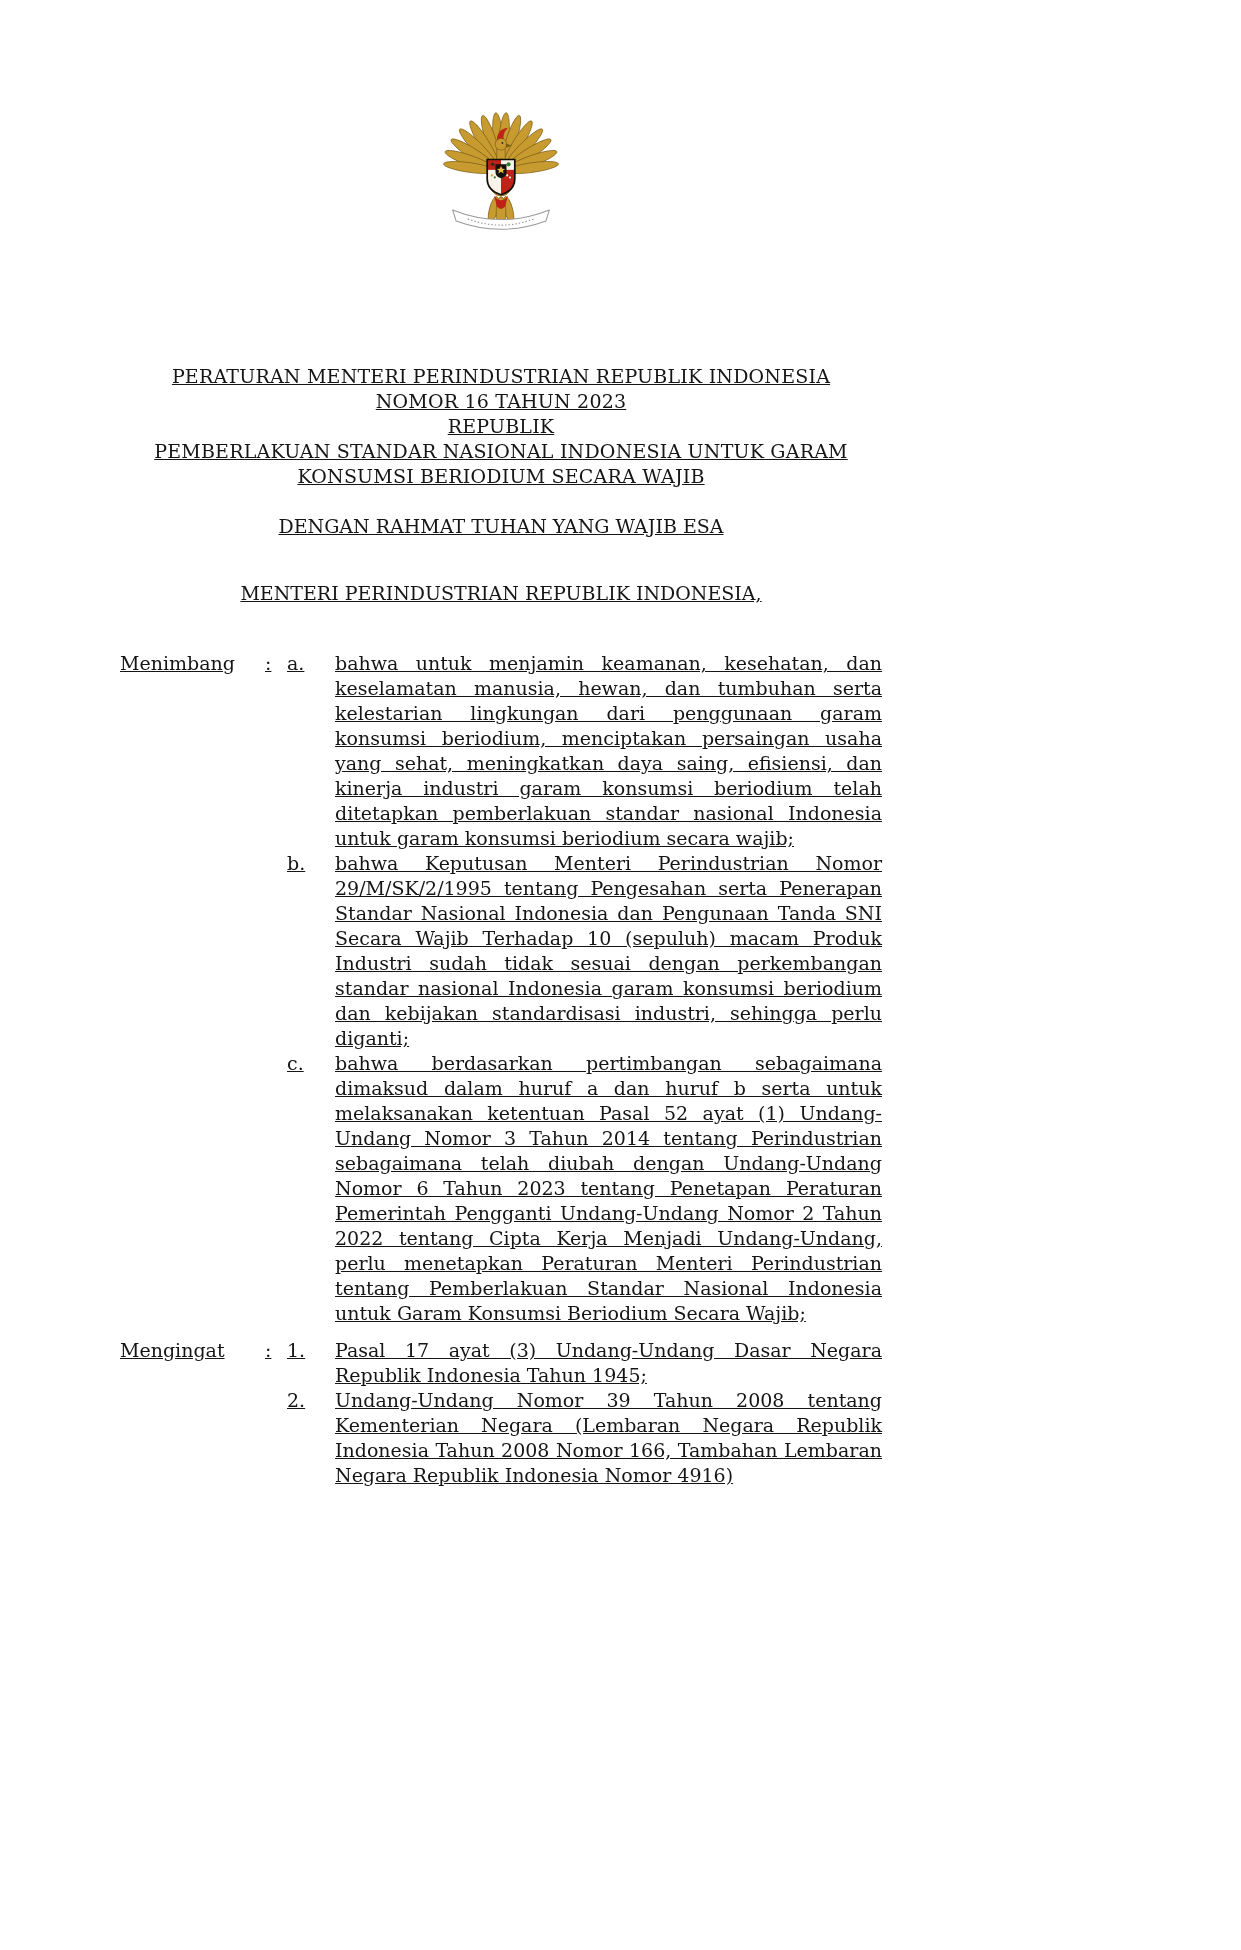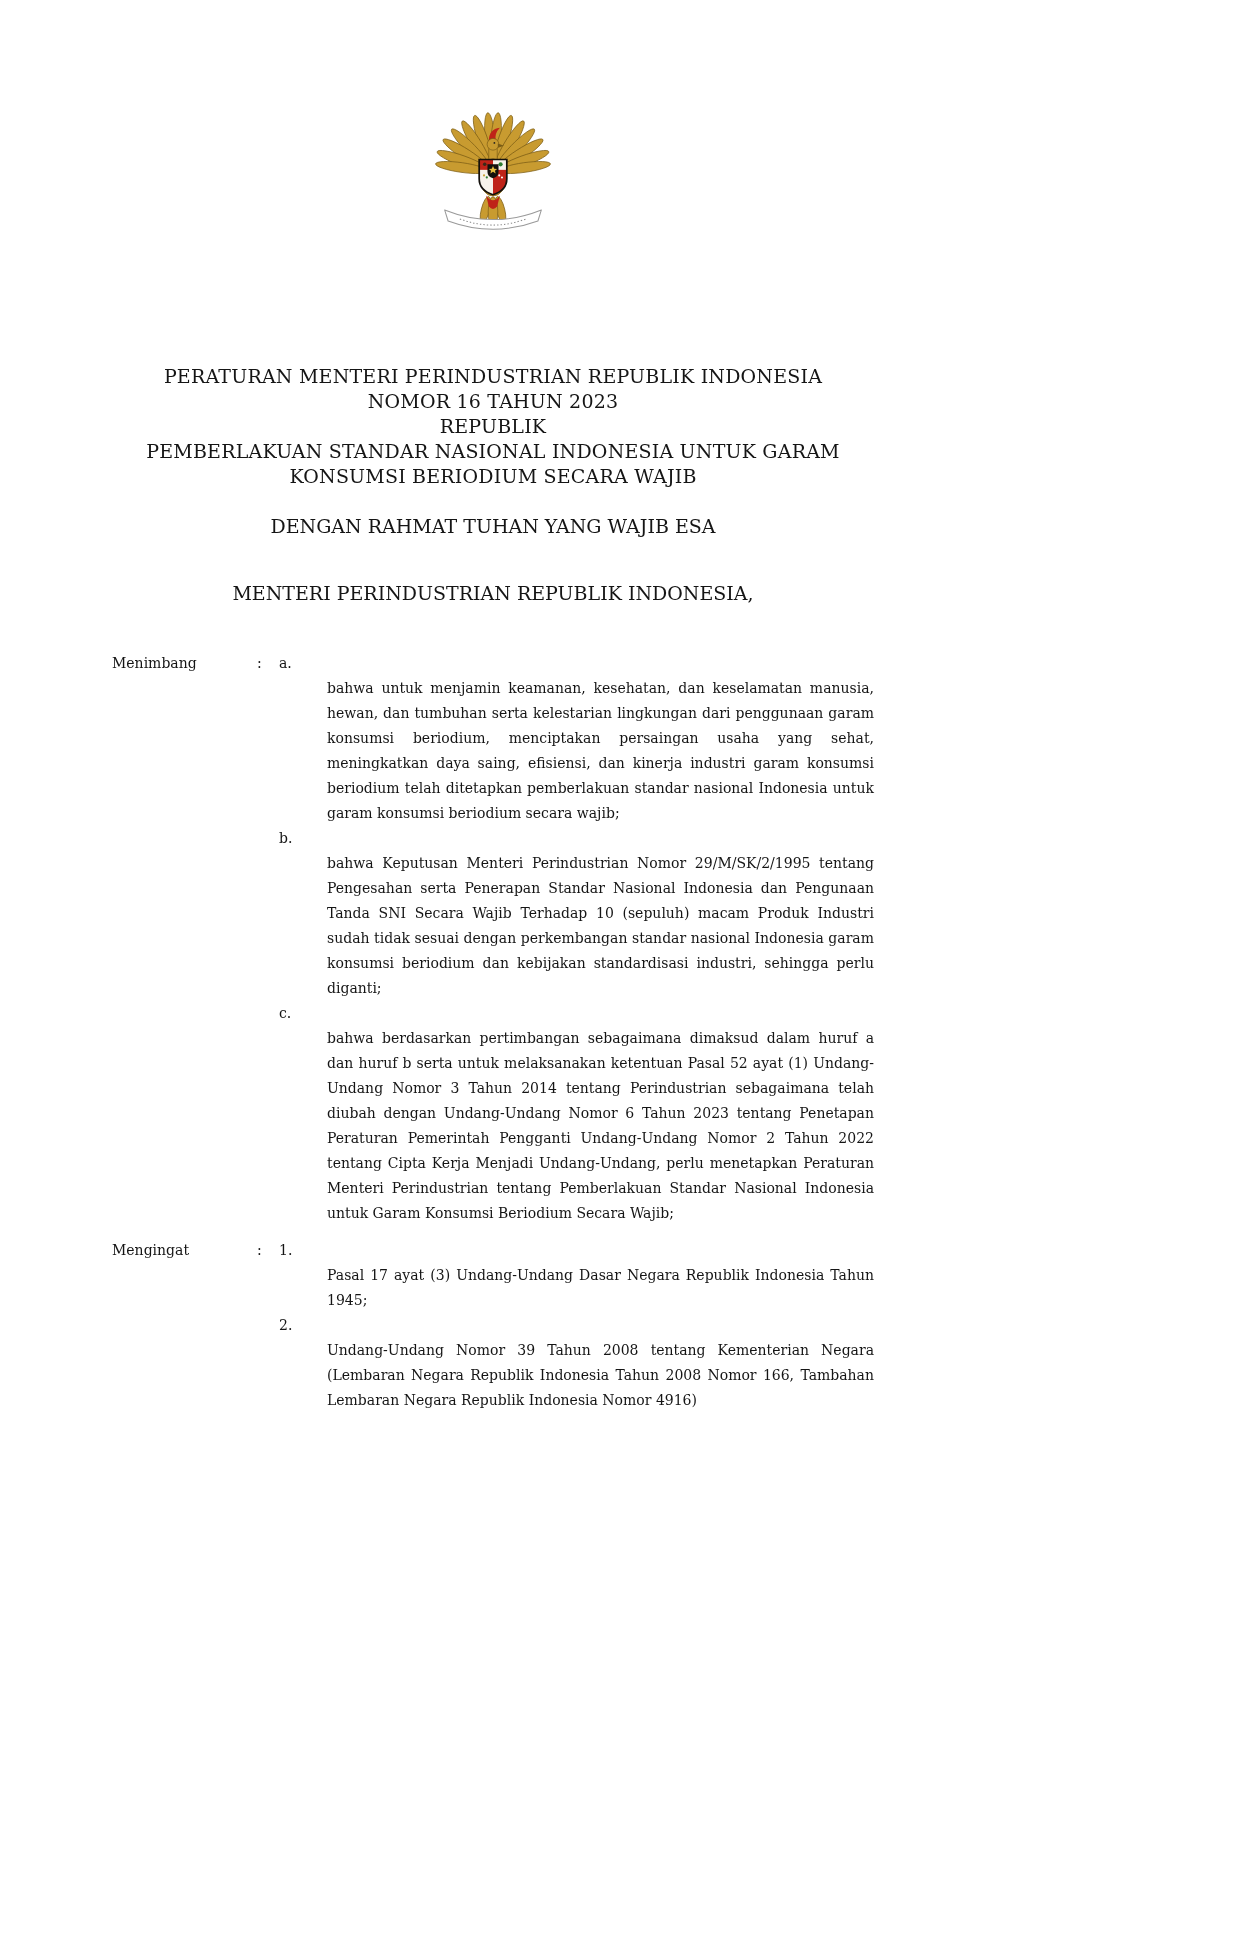--- a/index.html
+++ b/index.html
@@ -7,23 +7,24 @@
     position: relative;
     width: 1241px;
     height: 1950px;
     background: #ffffff;
     font-family: "DejaVu Serif", serif;
     color: #151515;
     overflow: hidden;
   }
   .content {
     position: absolute;
-    left: 112px;
+    left: 120px;
     top: 0;
     width: 762px;
+    text-decoration: underline;
   }
   .emblem-wrap {
     margin-top: 108px;
     display: flex;
     justify-content: center;
   }
   .emblem-wrap svg { display: block; }
   .title-block {
     margin-top: 124px;
     text-align: center;
@@ -36,28 +37,28 @@
     text-align: center;
     font-size: 19px;
     line-height: 25px;
   }
   .official {
     margin-top: 42px;
     text-align: center;
     font-size: 19px;
     line-height: 25px;
   }
-  .section { font-size: 14px; line-height: 25px; }
+  .section { font-size: 19px; line-height: 25px; }
   .section-menimbang { margin-top: 45px; }
   .section-mengingat { margin-top: 12px; }
   .row { display: flex; align-items: flex-start; }
   .c-label  { width: 145px; flex: none; }
   .c-colon  { width: 22px;  flex: none; }
   .c-marker { width: 48px;  flex: none; }
-  .c-text   { flex: 1; text-align: justify; margin-top: 25px; }
+  .c-text   { flex: 1; text-align: justify; }
 </style>
 </head>
 <body>
 
 <div class="page">
   <div class="content">
 
     <div class="emblem-wrap">
       <svg viewBox="0 0 220 190" width="152" height="132" aria-hidden="true">
 

